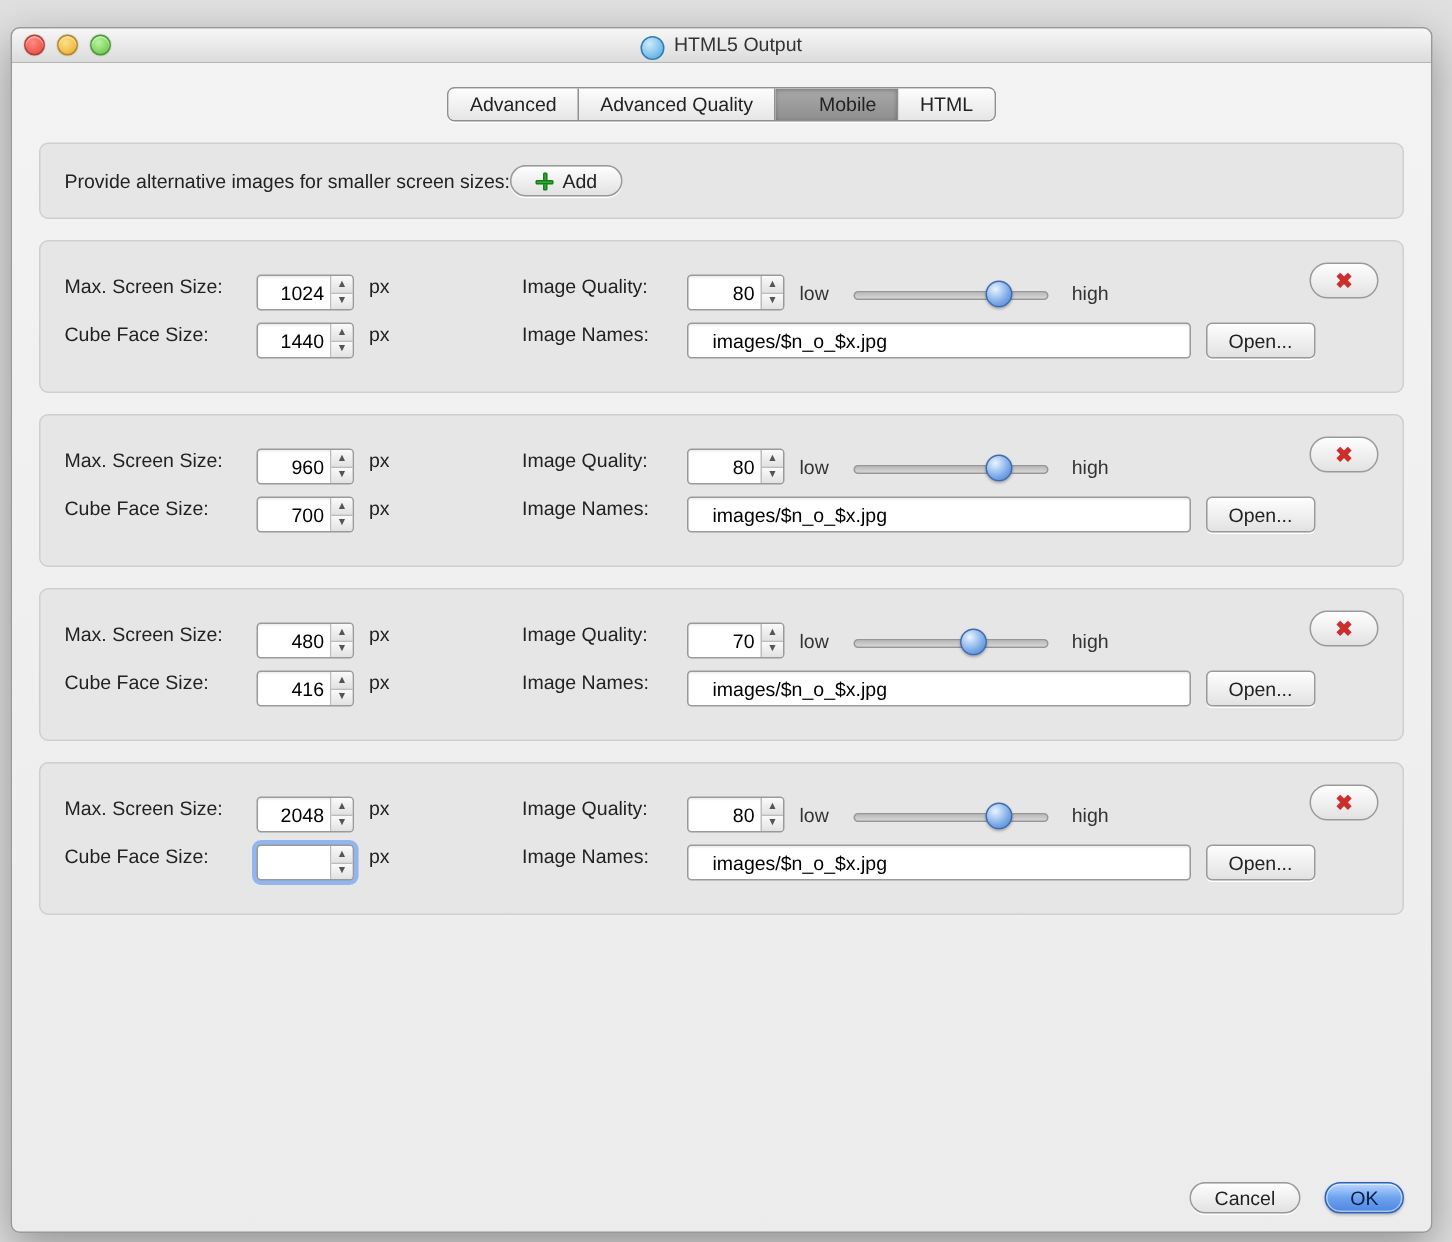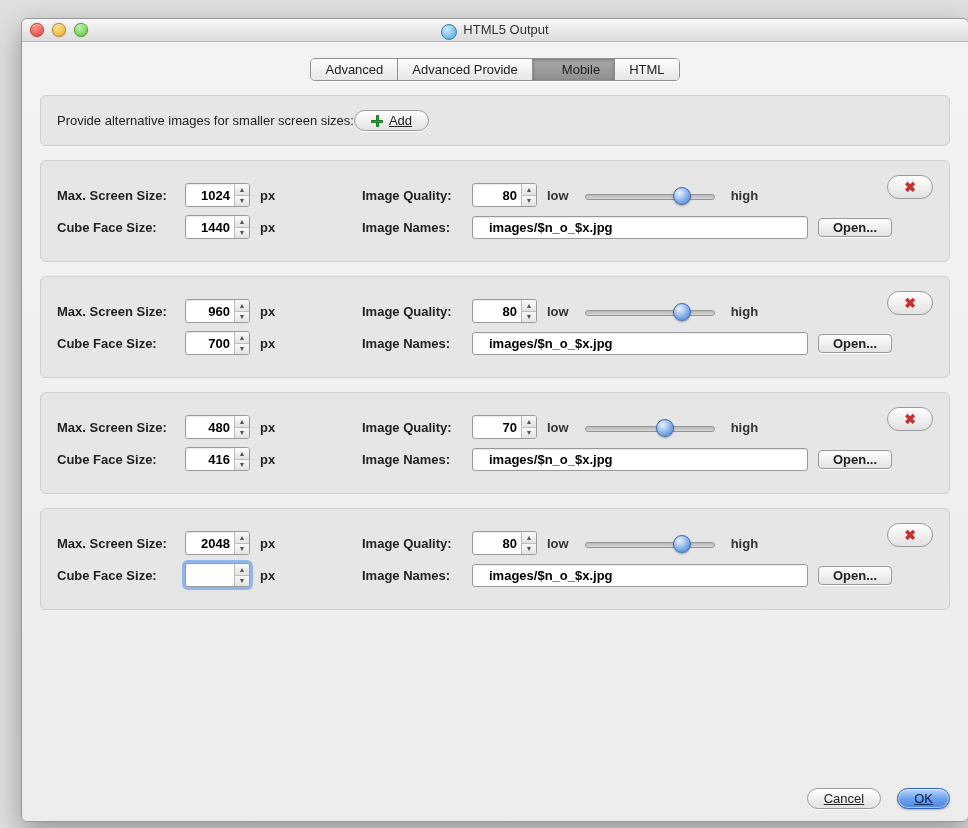--- a/index.html
+++ b/index.html
@@ -1,18 +1,18 @@
 <!DOCTYPE html>
 <html><head>
 <meta charset="utf-8">
 <style>
   html,body{margin:0;padding:0;background:#e0e0e0;font-family:"Lucida Grande","Helvetica Neue",Arial,sans-serif;font-size:13px;color:#222;}
   .stage{width:968px;height:828px;position:relative;overflow:hidden;}
   .dialog{
-    position:absolute;left:21px;top:18px;width:946px;height:802px;
+    position:absolute;left:7px;top:18px;width:946px;height:802px;
     background:linear-gradient(to bottom,#f3f3f3 0%,#ececec 100%);
     border:1px solid #999;border-radius:6px;
     box-shadow:0 10px 30px rgba(0,0,0,0.35);
     display:flex;flex-direction:column;
   }
   .titlebar{
     height:22px;line-height:22px;text-align:center;
     background:linear-gradient(to bottom,#f7f7f7,#dcdcdc);
     border-bottom:1px solid #b5b5b5;border-radius:6px 6px 0 0;
     position:relative;font-size:13px;color:#333;
@@ -38,26 +38,26 @@
     padding:14px 16px;margin-bottom:14px;
   }
   .instr{display:flex;align-items:center;gap:0;}
   .mac-btn{
     display:inline-flex;align-items:center;gap:6px;
     background:linear-gradient(to bottom,#fefefe,#e2e2e2);
     border:1px solid #9a9a9a;border-radius:12px;padding:2px 14px;
     font-size:13px;box-shadow:0 1px 0 #fff;cursor:default;
   }
   .mac-btn.small{padding:1px 14px;border-radius:4px;}
-  .mac-btn.pill{border-radius:14px;padding:2px 16px;text-decoration:underline;}
+  .mac-btn.pill{border-radius:14px;padding:2px 16px;}
   .plus-ic{width:12px;height:12px;position:relative;}
   .plus-ic::before,.plus-ic::after{content:"";position:absolute;background:#2fae2f;box-shadow:0 0 0 1px #1e7a1e inset;}
   .plus-ic::before{left:5px;top:0;width:3px;height:12px;border-radius:1px;}
   .plus-ic::after{top:5px;left:0;height:3px;width:12px;border-radius:1px;}
-  .row{display:flex;align-items:center;gap:10px;margin:8px 0;font-weight:bold;}
+  .row{display:flex;gap:10px;margin:8px 0;}
   .lbl{white-space:nowrap;}
   .lbl.col1{width:118px;}
   .lbl.col2{width:100px;}
   .unit{width:22px;}
   .spacer{width:60px;}
   .numfield{
     display:flex;align-items:stretch;height:22px;border:1px solid #9a9a9a;border-radius:3px;
     background:#fff;box-shadow:inset 0 1px 1px rgba(0,0,0,0.08);overflow:hidden;
   }
   .numfield.focus{box-shadow:0 0 0 3px rgba(88,149,242,0.6);}
@@ -122,21 +122,21 @@
       <span class="globe"></span>
       <span>HTML5 Output</span>
     </span>
   </div>
 
   <div class="content">
 
     <div class="tabbar">
       <div class="seg" id="seg">
             <div class="tab">Advanced</div>
-            <div class="tab">Advanced Provide</div>
+            <div class="tab">Advanced Quality</div>
             <div class="tab active">Mobile</div>
             <div class="tab">HTML</div>
           </div>
     </div>
 
     <div class="panel">
       <div class="instr">
         <span class="lbl">Provide alternative images for smaller screen sizes:</span>
         <span class="mac-btn pill">
           <span class="plus-ic"></span>

